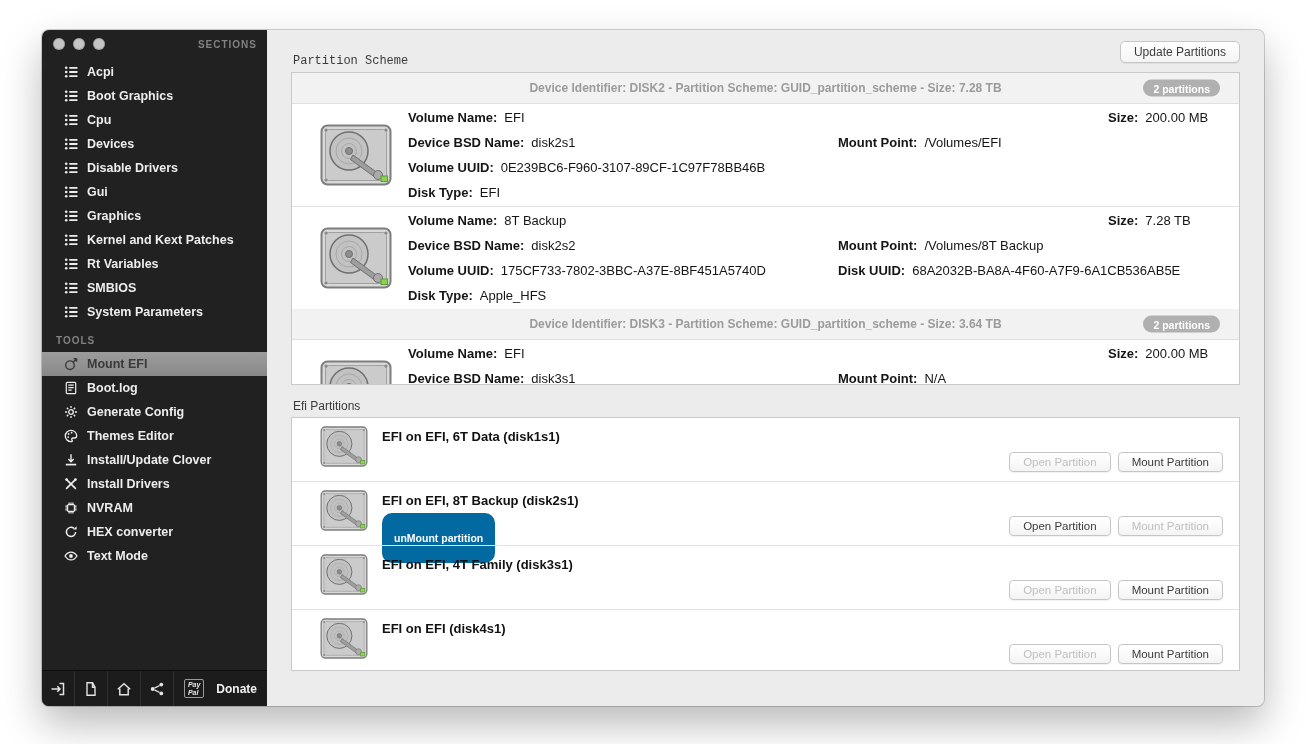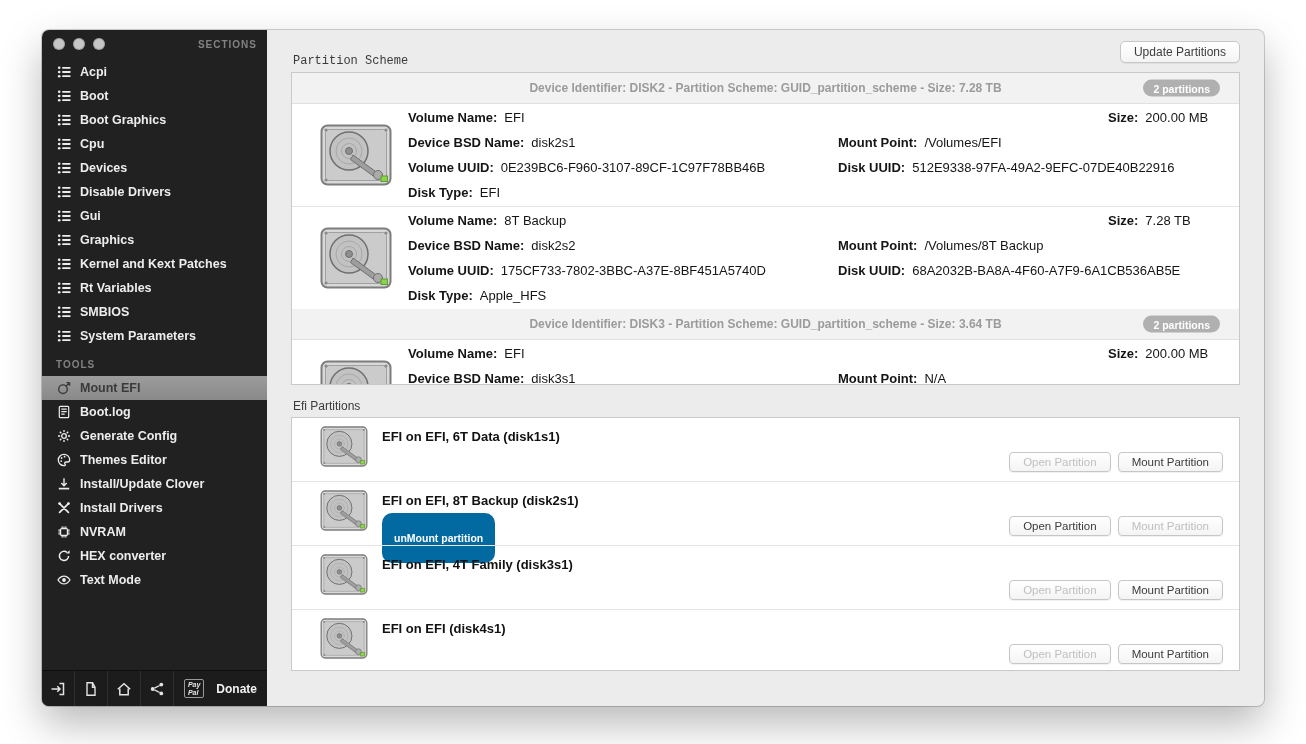--- a/index.html
+++ b/index.html
@@ -7,21 +7,21 @@
 
   .window{position:absolute;left:42px;top:30px;width:1222px;height:676px;border-radius:7px;overflow:hidden;display:flex;background:#ececec;box-shadow:0 18px 40px rgba(0,0,0,.28),0 0 0 1px rgba(0,0,0,.18);}
 
   
   .sidebar{width:225px;flex:0 0 225px;background:#212121;position:relative;display:flex;flex-direction:column;}
   .side-head{height:28px;position:relative;flex:0 0 28px;}
   .lights{position:absolute;left:11px;top:8px;display:flex;gap:8px;}
   .light{width:12px;height:12px;border-radius:50%;background:#c6c6c6;box-shadow:inset 0 0 0 1px rgba(0,0,0,.18);}
   .side-sec-hd{position:absolute;right:10px;top:9px;font-size:10px;font-weight:bold;color:#828282;letter-spacing:1px;}
   .side-list{margin-top:2px;}
-  .side-item{height:24px;display:flex;align-items:center;gap:9px;padding-left:15px;color:#ededed;font-size:12.5px;font-weight:bold;cursor:default;}
+  .side-item{height:24px;display:flex;align-items:center;gap:9px;padding-left:22px;color:#ededed;font-size:12.5px;font-weight:bold;cursor:default;}
   .side-item.selected{background:linear-gradient(#9c9c9c,#898989);color:#3a3a3a;}
   .side-ic{width:14px;height:14px;display:inline-flex;flex:0 0 14px;}
   .side-ic svg{width:14px;height:14px;}
   .tools-hd{height:20px;display:flex;align-items:center;padding-left:14px;font-size:10px;font-weight:bold;color:#828282;letter-spacing:1px;margin-top:6px;}
   .side-bottom{margin-top:auto;height:35px;flex:0 0 35px;border-top:1px solid #0d0d0d;background:#1c1c1c;display:flex;align-items:stretch;}
   .sb-cell{width:36px;display:flex;align-items:center;justify-content:center;color:#e3e3e3;border-right:1px solid #2f2f2f;}
   .sb-cell svg{width:16px;height:16px;}
   .sb-pp{display:flex;align-items:center;gap:12px;padding:0 10px;color:#fff;}
   .pp-box{display:flex;flex-direction:column;border:1px solid #9a9a9a;border-radius:2px;padding:1px 3px;font-size:7px;line-height:7.5px;font-weight:bold;font-style:italic;color:#e8e8e8;}
   .pp-donate{font-size:12px;font-weight:bold;color:#f2f2f2;}
@@ -84,33 +84,20 @@
             <svg viewBox="0 0 14 14" fill="currentColor">
               <circle cx="2.2" cy="2.8" r="1.3"></circle>
               <rect x="5.2" y="1.9" width="8.3" height="1.8" rx="0.4"></rect>
               <circle cx="2.2" cy="7" r="1.3"></circle>
               <rect x="5.2" y="6.1" width="8.3" height="1.8" rx="0.4"></rect>
               <circle cx="2.2" cy="11.2" r="1.3"></circle>
               <rect x="5.2" y="10.3" width="8.3" height="1.8" rx="0.4"></rect>
             </svg>
           </span>
     <span class="side-lb">Acpi</span>
-  </div>
-        <div class="side-item">
-    <span class="side-ic">
-            <svg viewBox="0 0 14 14" fill="currentColor">
-              <circle cx="2.2" cy="2.8" r="1.3"></circle>
-              <rect x="5.2" y="1.9" width="8.3" height="1.8" rx="0.4"></rect>
-              <circle cx="2.2" cy="7" r="1.3"></circle>
-              <rect x="5.2" y="6.1" width="8.3" height="1.8" rx="0.4"></rect>
-              <circle cx="2.2" cy="11.2" r="1.3"></circle>
-              <rect x="5.2" y="10.3" width="8.3" height="1.8" rx="0.4"></rect>
-            </svg>
-          </span>
-    <span class="side-lb">Boot</span>
   </div>
         <div class="side-item">
     <span class="side-ic">
             <svg viewBox="0 0 14 14" fill="currentColor">
               <circle cx="2.2" cy="2.8" r="1.3"></circle>
               <rect x="5.2" y="1.9" width="8.3" height="1.8" rx="0.4"></rect>
               <circle cx="2.2" cy="7" r="1.3"></circle>
               <rect x="5.2" y="6.1" width="8.3" height="1.8" rx="0.4"></rect>
               <circle cx="2.2" cy="11.2" r="1.3"></circle>
               <rect x="5.2" y="10.3" width="8.3" height="1.8" rx="0.4"></rect>
@@ -393,21 +380,20 @@
               <div class="fline">
                 <span class="field cell c1"><b>Volume Name:</b>EFI</span>
                 <span class="field cell c3"><b>Size:</b>200.00 MB</span>
               </div>
               <div class="fline">
                 <span class="field cell c1"><b>Device BSD Name:</b>disk2s1</span>
                 <span class="field cell c23"><b>Mount Point:</b>/Volumes/EFI</span>
               </div>
               <div class="fline">
                 <span class="field cell c1"><b>Volume UUID:</b>0E239BC6-F960-3107-89CF-1C97F78BB46B</span>
-                <span class="field cell c23"><b>Disk UUID:</b>512E9338-97FA-49A2-9EFC-07DE40B22916</span>
               </div>
               <div class="fline">
                 <span class="field cell c1"><b>Disk Type:</b>EFI</span>
               </div>
             </div>
   </div>
           <div class="part">
     <span class="hdd-lg"><svg viewBox="0 0 72 62">
                 <rect x="1.5" y="1.5" width="69" height="59" rx="6" fill="#d8d8d8" stroke="#7d7d7d" stroke-width="2"></rect>
                 <rect x="5.5" y="5.5" width="61" height="51" rx="3" fill="#cbcbcb" stroke="#a0a0a0"></rect>

